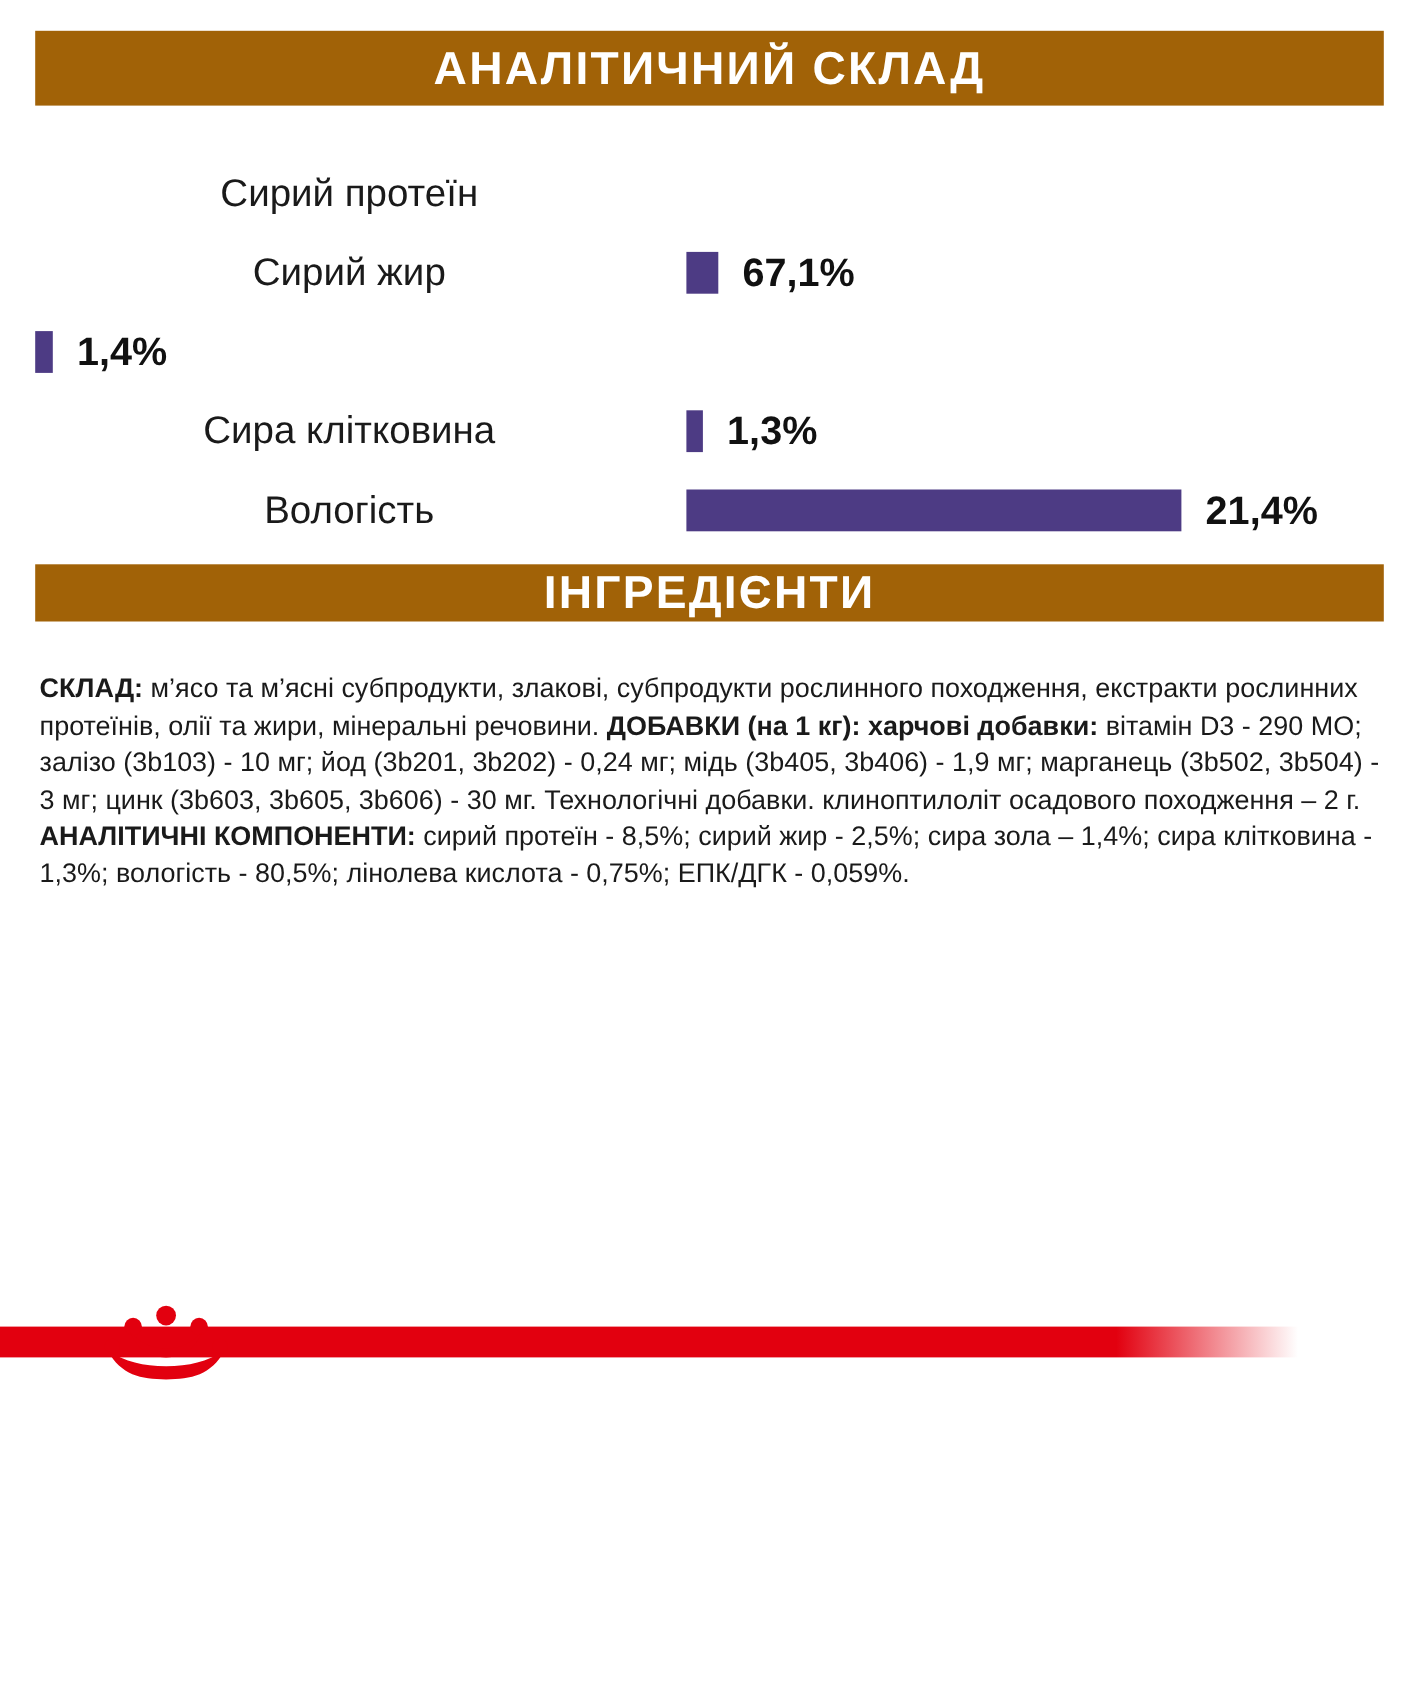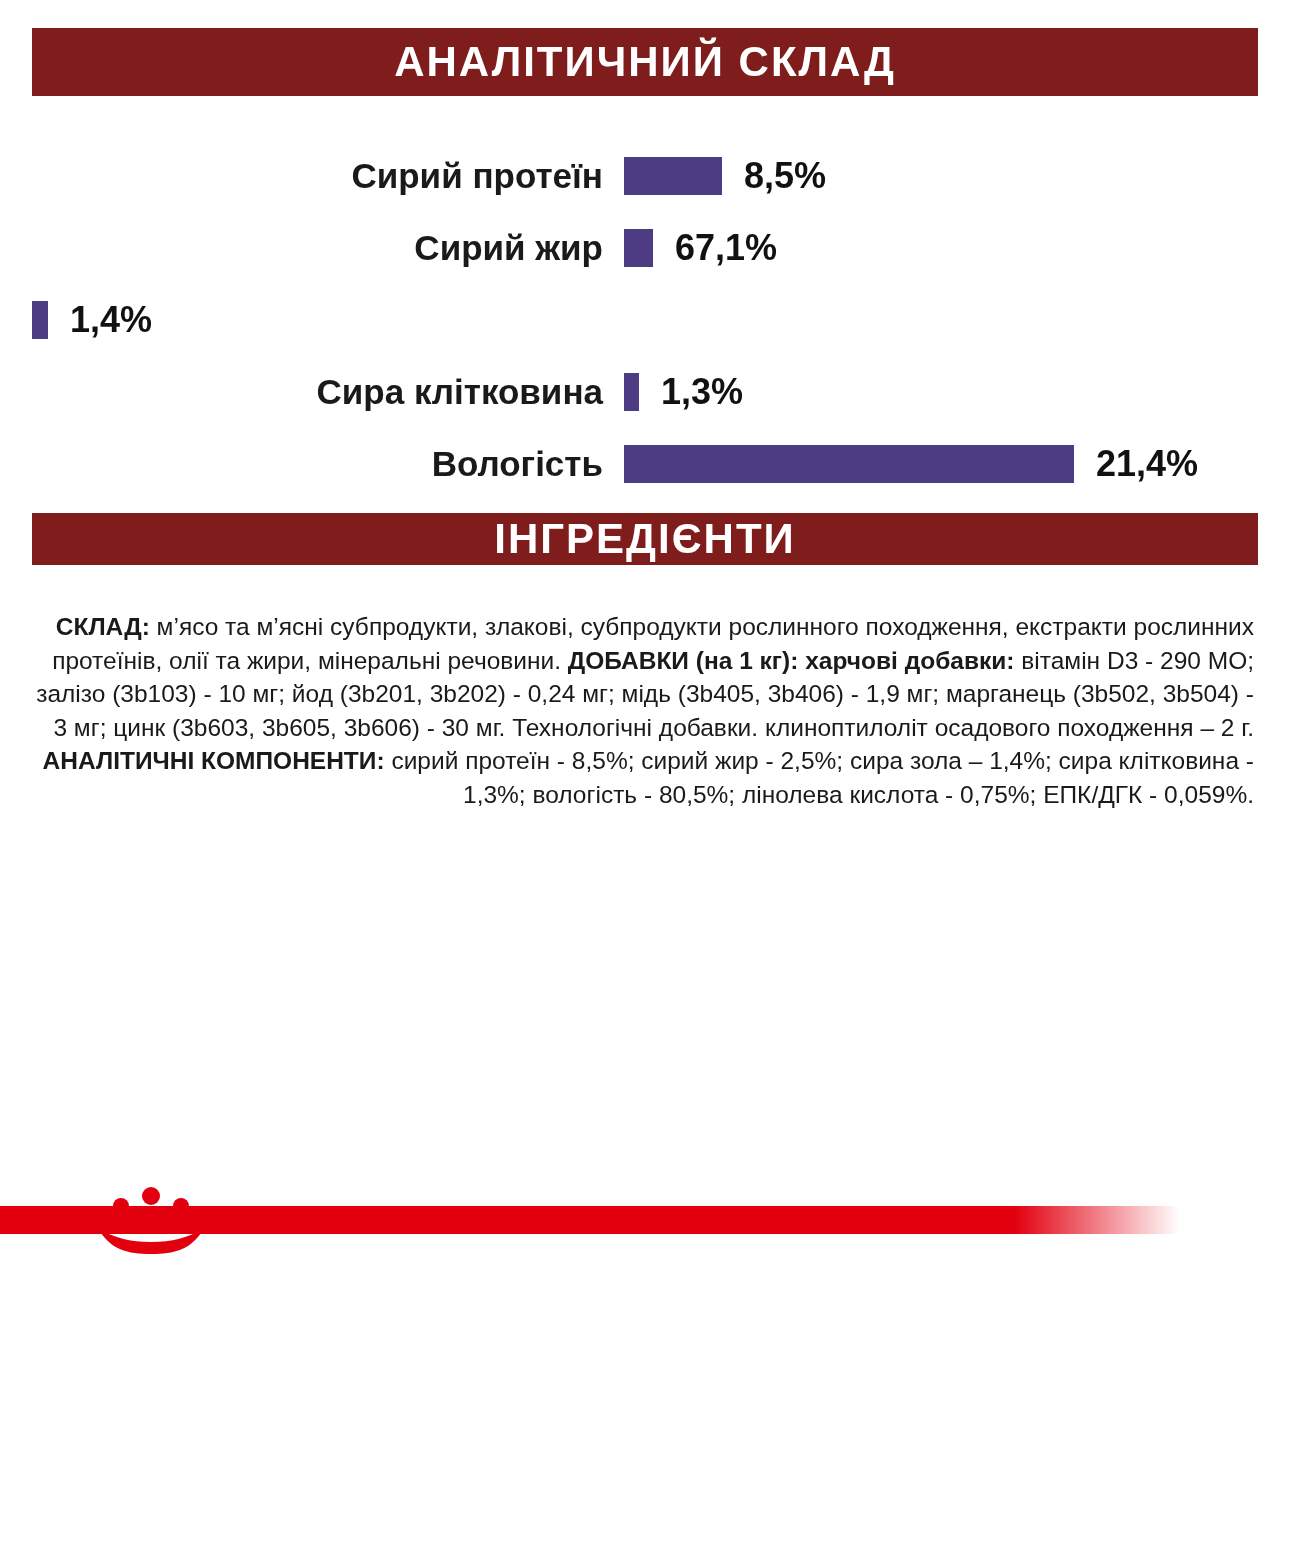--- a/index.html
+++ b/index.html
@@ -16,21 +16,21 @@
     width: 1290px;
     height: 1542px;
     overflow: hidden;
   }
 
   
   .section-bar {
     position: absolute;
     left: 32px;
     width: 1226px;
-    background: #7f1d1d;
+    background: #a16207;
     color: #ffffff;
     text-align: center;
     font-weight: bold;
     letter-spacing: 2px;
     display: flex;
     align-items: center;
     justify-content: center;
   }
   #bar-analytical {
     top: 28px;
@@ -51,25 +51,25 @@
     width: 1226px;
     height: 360px;
   }
   .chart-row {
     display: flex;
     align-items: center;
     height: 72px;
   }
   .chart-label {
     width: 592px;
-    text-align: right;
+    text-align: center;
     padding-right: 21px;
     font-size: 35px;
     color: #1a1a1a;
-    font-weight: 700;
+    font-weight: 400;
     white-space: nowrap;
   }
   .chart-barwrap {
     display: flex;
     align-items: center;
     flex: 1;
   }
   .chart-bar {
     height: 38px;
     background: #4d3b84;
@@ -84,21 +84,21 @@
 
   
   .ingredients {
     position: absolute;
     top: 610px;
     left: 36px;
     width: 1218px;
     font-size: 24.5px;
     line-height: 1.37;
     color: #1a1a1a;
-    text-align: right;
+    text-align: left;
   }
   .ingredients b { font-weight: bold; }
 
   
   .brand-band {
     position: absolute;
     left: 0;
     top: 1192px;
     width: 1290px;
     height: 56px;
@@ -123,24 +123,20 @@
 <body>
 
 <div class="page">
 
   <div class="section-bar" id="bar-analytical">АНАЛІТИЧНИЙ СКЛАД</div>
 
   <div class="chart">
 
     <div class="chart-row">
       <div class="chart-label">Сирий протеїн</div>
-      <div class="chart-barwrap">
-        <div class="chart-bar" style="width:98px"></div>
-        <div class="chart-value">8,5%</div>
-      </div>
     </div>
 
     <div class="chart-row">
       <div class="chart-label">Сирий жир</div>
       <div class="chart-barwrap">
         <div class="chart-bar" style="width:29px"></div>
         <div class="chart-value">67,1%</div>
       </div>
     </div>
 

